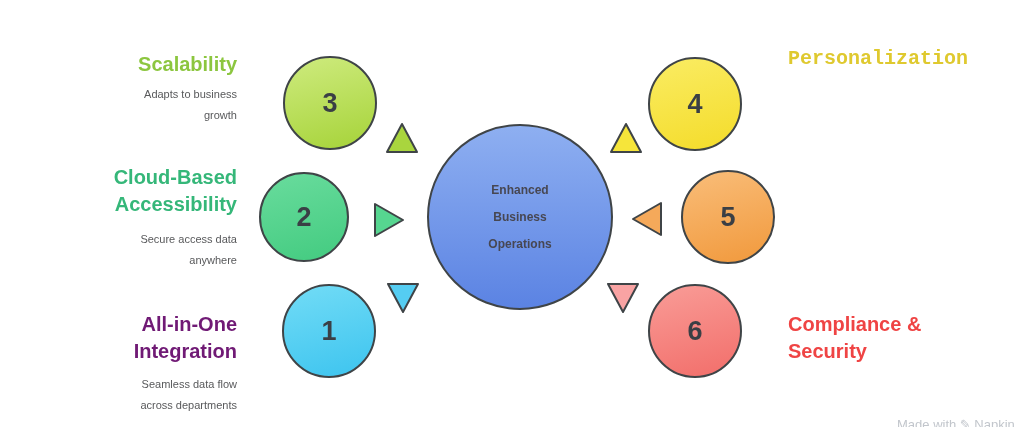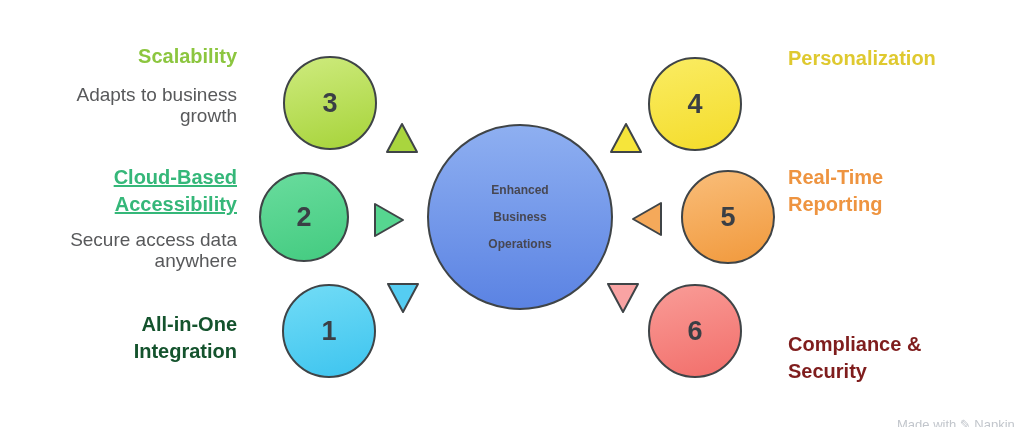--- a/index.html
+++ b/index.html
@@ -13,21 +13,21 @@
   }
   .title {
     position: absolute;
     font-weight: 700;
     font-size: 20px;
     line-height: 27px;
     white-space: pre-line;
   }
   .desc {
     position: absolute;
-    font-size: 19px;
+    font-size: 11px;
     line-height: 21px;
     color: #58595b;
     white-space: pre-line;
   }
   .col-left  { right: 787px; width: 210px; text-align: right; }
   .col-right { left: 788px;  width: 215px; text-align: left;  }
   .circle {
     position: absolute;
     border-radius: 50%;
     border: 2px solid #3f4447;
@@ -58,38 +58,38 @@
     font-size: 13px;
     color: #c2c6cc;
     white-space: nowrap;
   }
 </style>
 </head>
 <body>
 
 <div class="stage">
 
-  <div class="title col-left" style="top: 43px; color: rgb(140, 198, 63);">Scalability</div>
+  <div class="title col-left" style="top: 51px; color: rgb(140, 198, 63);">Scalability</div>
   <div class="desc col-left" style="top:84px">Adapts to business
 growth</div>
 
-  <div class="title col-left" style="top: 164px; color: rgb(53, 183, 121); text-decoration: underline;">Cloud-Based
+  <div class="title col-left" style="top: 164px; color: rgb(53, 183, 121);">Cloud-Based
 Accessibility</div>
   <div class="desc col-left" style="top:229px">Secure access data
 anywhere</div>
 
-  <div class="title col-left" style="top: 311px; color: #14532d;">All-in-One
+  <div class="title col-left" style="top: 311px; color: #701a75;">All-in-One
 Integration</div>
+  <div class="desc col-left" style="top:374px">Seamless data flow
+across departments</div>
 
-  <div class="title col-right" style="top: 45px; color: rgb(223, 201, 47);">Personalization</div>
+  <div class="title col-right" style="top: 45px; color: rgb(223, 201, 47); font-family: Liberation Mono, monospace;">Personalization</div>
 
-  <div class="title col-right" style="top: 164px; color: rgb(238, 148, 64);">Real-Time
-Reporting</div>
 
-  <div class="title col-right" style="top: 311px; color: #7f1d1d; margin-top: 20px;">Compliance &amp;
+  <div class="title col-right" style="top: 311px; color: #ef4444;">Compliance &amp;
 Security</div>
 
   <div class="circle" style="left: 283px; top: 56px; width: 94px; height: 94px; --ct: #ceeb7e; --cb: #a6d339;">
     <span class="num">3</span>
   </div>
 
   <div class="circle" style="left: 259px; top: 172px; width: 90px; height: 90px; --ct: #69dc9d; --cb: #43cb80;">
     <span class="num">2</span>
   </div>
 

